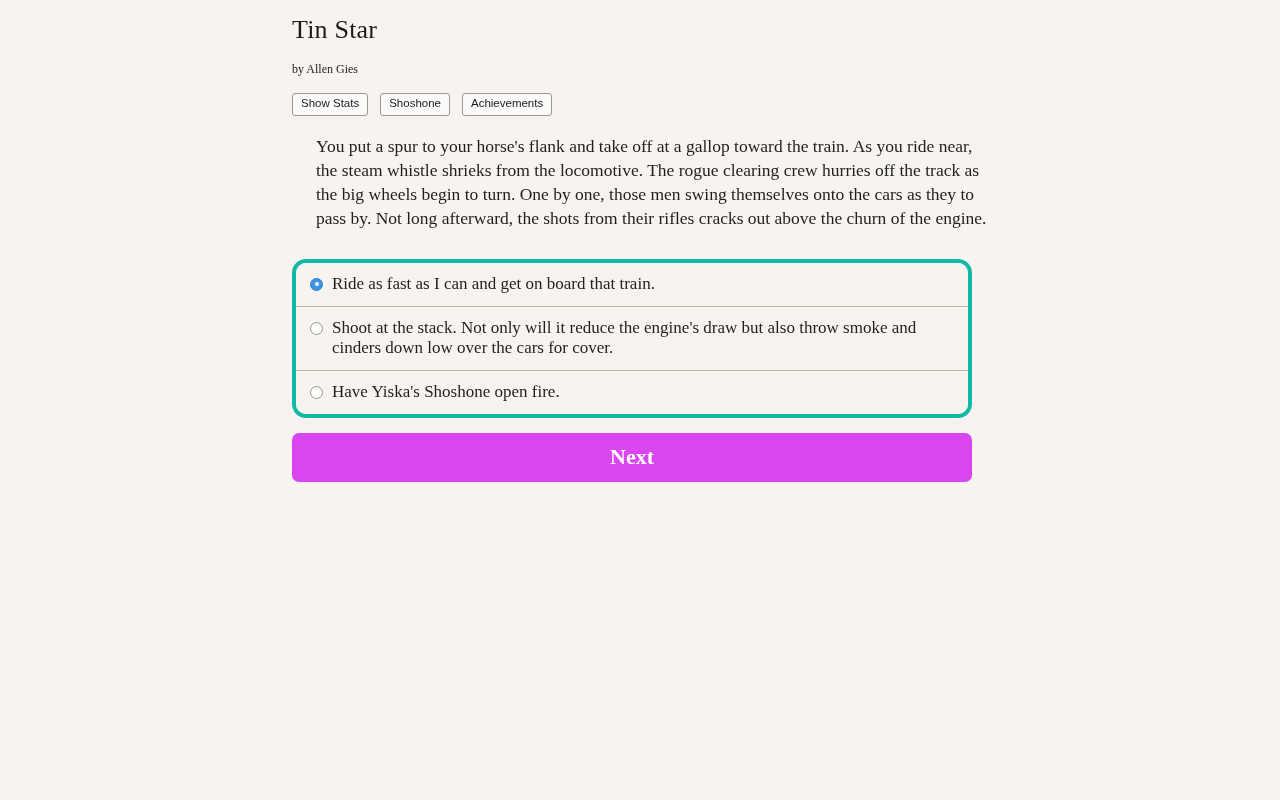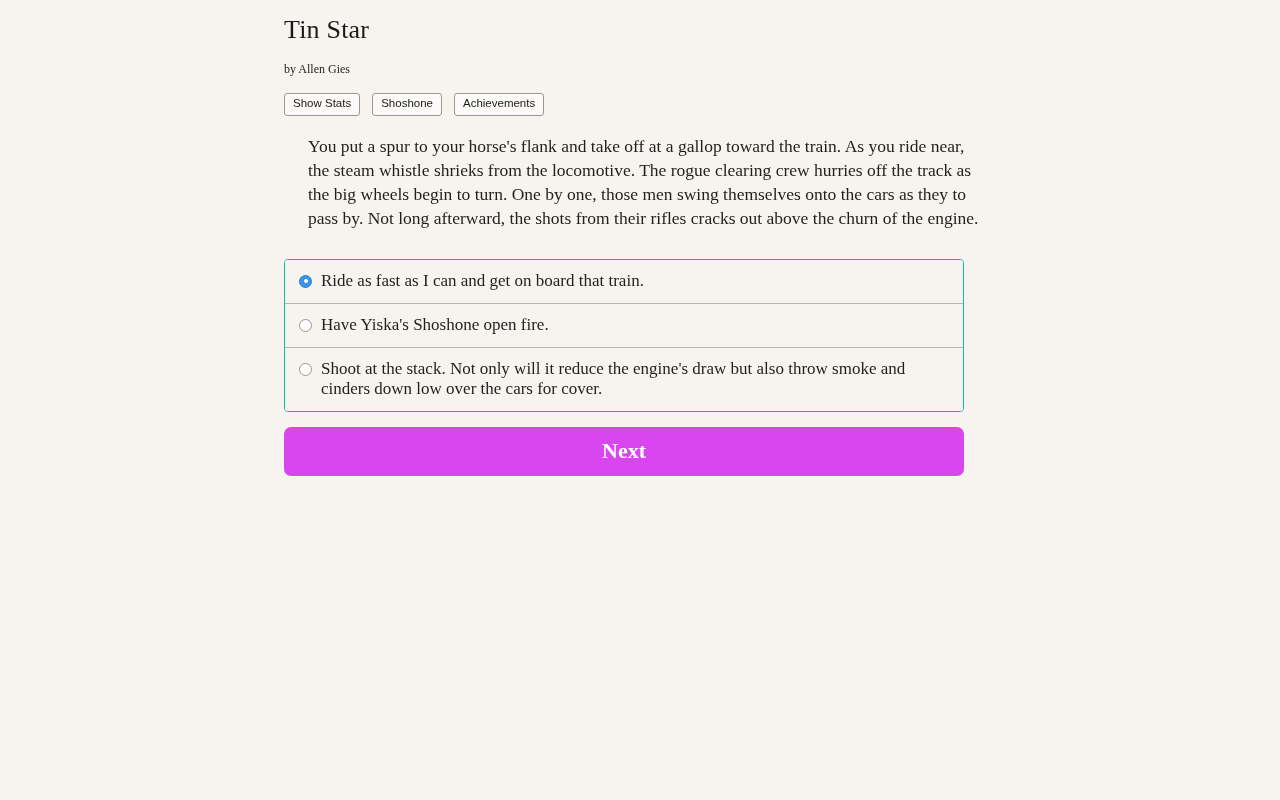--- a/index.html
+++ b/index.html
@@ -14,21 +14,21 @@
   }
 
   #game-root {
     position: relative;
     width: 1280px;
     height: 800px;
   }
 
   .page {
     position: absolute;
-    left: 284px;
+    left: 292px;
     top: 0;
     width: 680px;
   }
 
   .title {
     font-size: 26px;
     line-height: 1.2;
     font-weight: normal;
     margin: 14px 0 0 0;
     color: #1a1a1a;
@@ -65,22 +65,22 @@
     font-size: 17.5px;
     line-height: 24px;
     color: #1f1f1f;
     text-align: left;
     width: 676px;
     margin-left: 24px;
   }
 
   .choices {
     margin-top: 29px;
-    border: 1px solid #14b8a6;
-    border-radius: 4px;
+    border: 4px solid #14b8a6;
+    border-radius: 14px;
     overflow: hidden;
     background: #f7f4ef;
   }
 
   .choice {
     display: flex;
     align-items: flex-start;
     gap: 9px;
     padding: 11px 14px 12px 14px;
     border-bottom: 1px solid #b9b4ac;
@@ -158,24 +158,24 @@
 
     <div class="story">You put a spur to your horse's flank and take off at a gallop toward the train. As you ride near, the steam whistle shrieks from the locomotive. The rogue clearing crew hurries off the track as the big wheels begin to turn. One by one, those men swing themselves onto the cars as they to pass by. Not long afterward, the shots from their rifles cracks out above the churn of the engine.</div>
 
     <div class="choices">
       <div class="choice">
         <span class="radio selected"></span>
         <span class="choice-label">Ride as fast as I can and get on board that train.</span>
       </div>
       <div class="choice">
         <span class="radio"></span>
-        <span class="choice-label">Have Yiska's Shoshone open fire.</span>
+        <span class="choice-label">Shoot at the stack. Not only will it reduce the engine's draw but also throw smoke and cinders down low over the cars for cover.</span>
       </div>
       <div class="choice">
         <span class="radio"></span>
-        <span class="choice-label">Shoot at the stack. Not only will it reduce the engine's draw but also throw smoke and cinders down low over the cars for cover.</span>
+        <span class="choice-label">Have Yiska's Shoshone open fire.</span>
       </div>
     </div>
 
     <button class="next-button">Next</button>
 
   </div>
 </div>
 
 </body></html>

